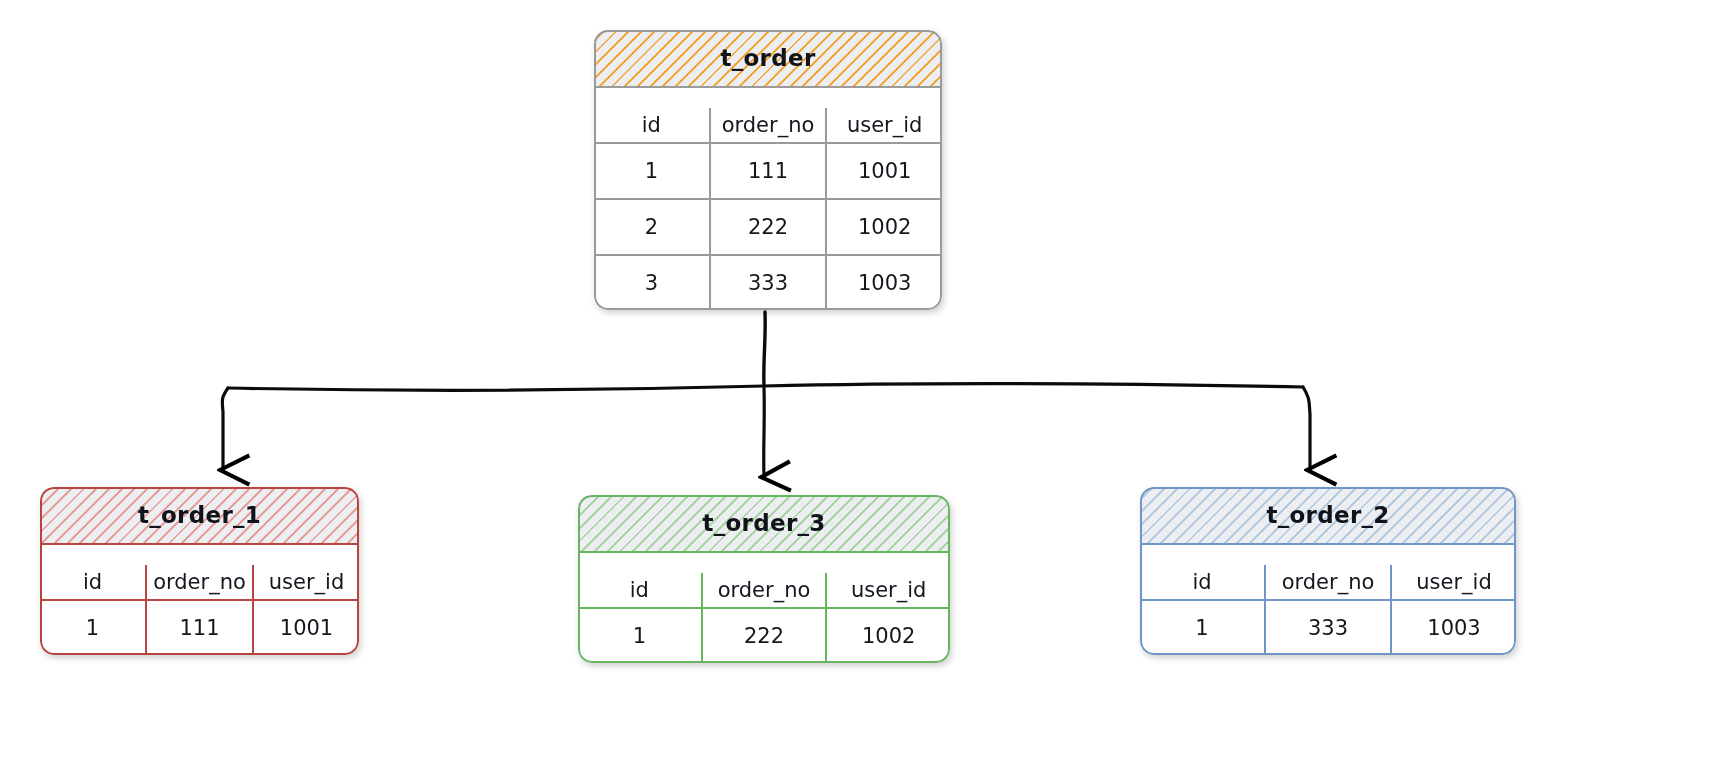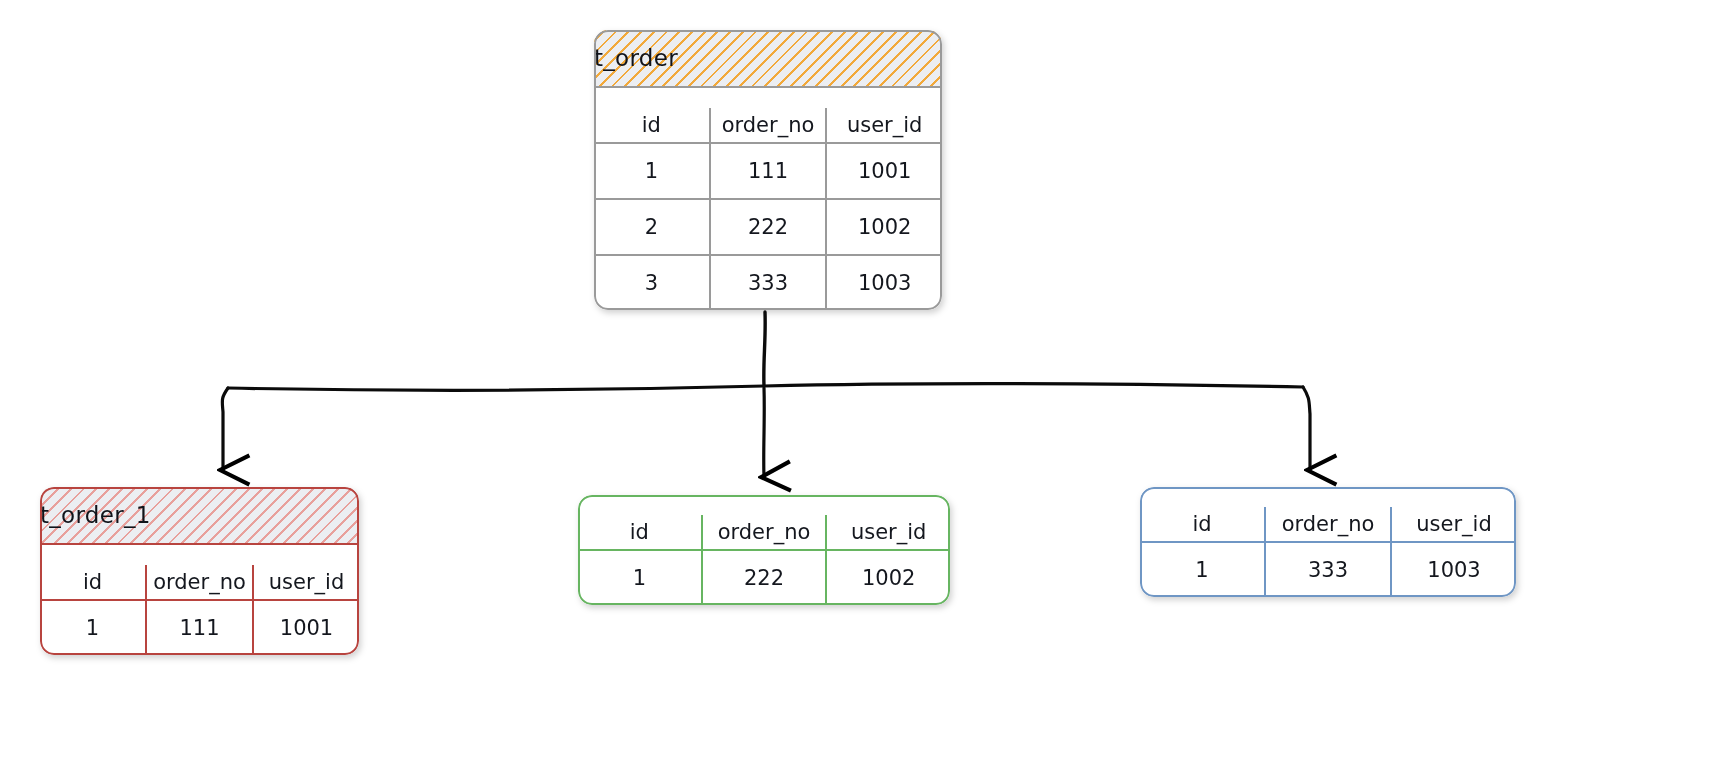--- a/index.html
+++ b/index.html
@@ -41,21 +41,22 @@
     left: 0; top: 0; right: 0; bottom: 0;
     border-radius: 14px;
     border: 2.5px solid var(--edge);
     pointer-events: none;
     z-index: 5;
   }
   .tbl-header {
     position: relative;
     height: 56px;
     line-height: 56px;
-    font-weight: normal;
+    text-align: center;
+    font-weight: bold;
     font-size: 23px;
     color: #10131a;
     letter-spacing: 0.3px;
     border-bottom: 2.5px solid var(--edge);
     background-color: #eceef2;
     background-image:
       repeating-linear-gradient(
         -45deg,
         transparent 0px,
         transparent 7px,
@@ -161,37 +162,43 @@
     <div class="tbl-row">
       <div class="tbl-cell">1</div>
       <div class="tbl-cell">111</div>
       <div class="tbl-cell">1001</div>
     </div>
   </div>
 
   <div class="db-table" id="table-shard-3" style="--edge:#67b561; --hatch:#a8d6a3;">
     <div class="frame"></div>
 
+    <div class="tbl-header">
+      <span>t_order_3</span>
+    </div>
 
     <div class="tbl-row head">
       <div class="tbl-cell">id</div>
       <div class="tbl-cell">order_no</div>
       <div class="tbl-cell">user_id</div>
     </div>
 
     <div class="tbl-row">
       <div class="tbl-cell">1</div>
       <div class="tbl-cell">222</div>
       <div class="tbl-cell">1002</div>
     </div>
   </div>
 
   <div class="db-table" id="table-shard-2" style="--edge:#6f96c4; --hatch:#b5cbe3;">
     <div class="frame"></div>
 
+    <div class="tbl-header">
+      <span>t_order_2</span>
+    </div>
 
     <div class="tbl-row head">
       <div class="tbl-cell">id</div>
       <div class="tbl-cell">order_no</div>
       <div class="tbl-cell">user_id</div>
     </div>
 
     <div class="tbl-row">
       <div class="tbl-cell">1</div>
       <div class="tbl-cell">333</div>

